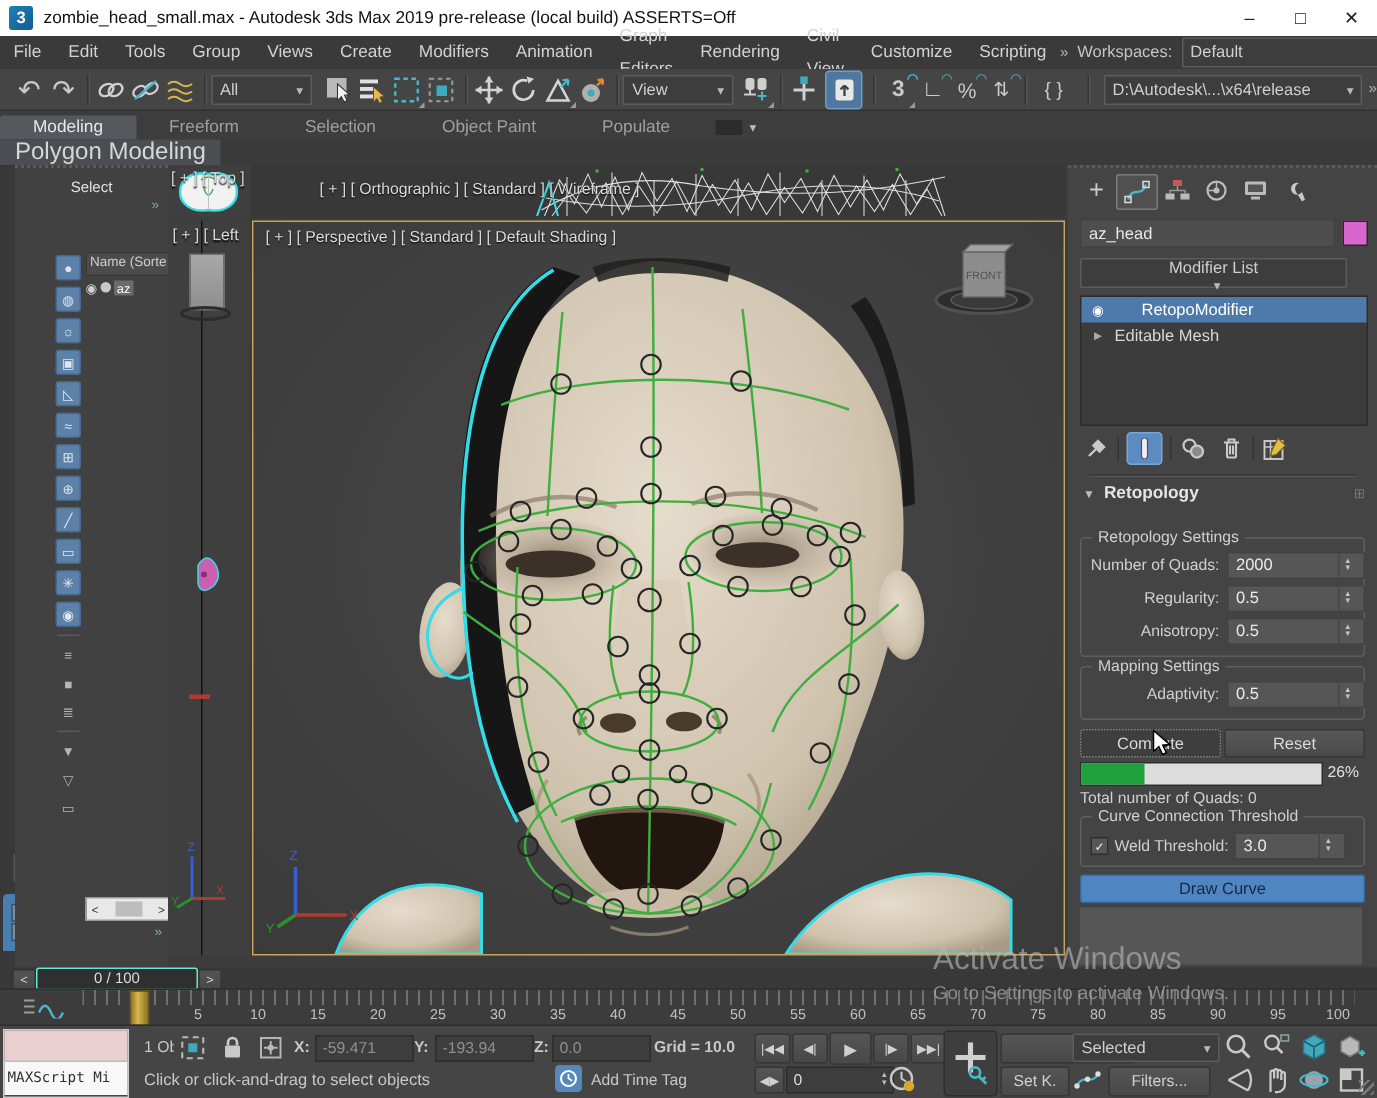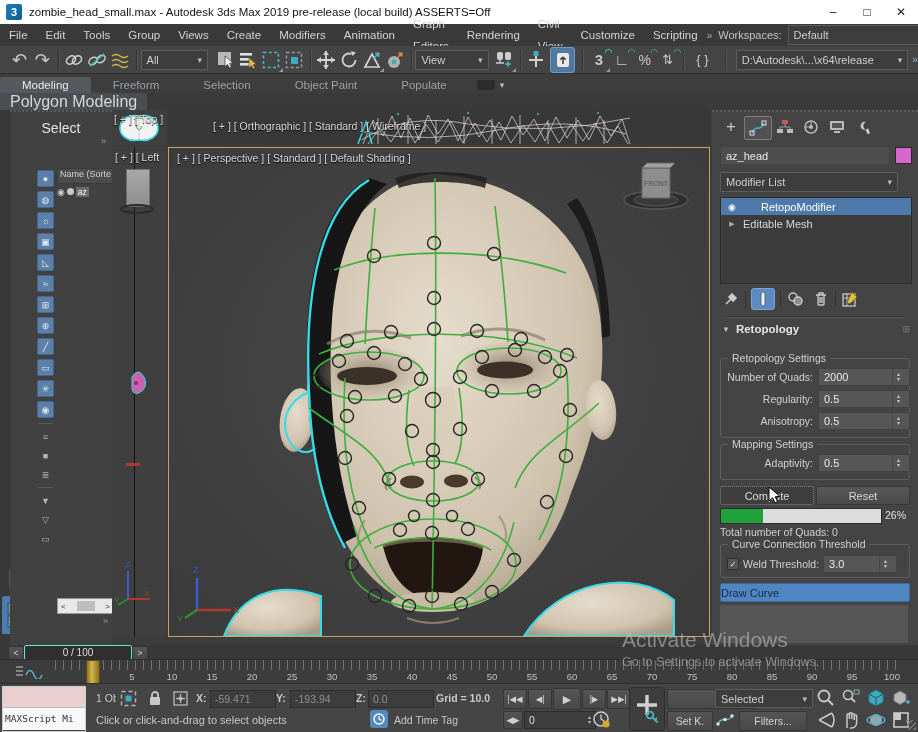--- a/index.html
+++ b/index.html
@@ -254,21 +254,21 @@
   <div class="abs" style="left:2px;top:596px;width:34px;height:38px;background:#4a7db0;border-radius:3px 3px 0 0;display:flex;align-items:center;justify-content:center;">
     <svg width="24" height="26">
         <rect x="1" y="1" width="10" height="11" fill="#7e8a96" stroke="#35506e"></rect>
         <rect x="13" y="1" width="10" height="11" fill="#7e8a96" stroke="#35506e"></rect>
         <rect x="1" y="14" width="10" height="11" fill="#7e8a96" stroke="#35506e"></rect>
         <rect x="13" y="14" width="10" height="11" fill="#7e8a96" stroke="#35506e"></rect>
       </svg>
   </div>
 
   <div id="explorer" class="abs">
-    <div style="text-align:center;font-size:14px;color:#e2e2e2;padding-top:8px;">Select</div>
+    <div style="text-align:center;font-size:10px;color:#e2e2e2;padding-top:8px;">Select</div>
     <div style="text-align:right;padding-right:6px;font-size:9px;color:#7fa8bd;">»</div>
     <div style="position:absolute;left:47px;top:56px;width:55px;height:14px;background:#4c4c4c;border:1px solid #3a3a3a;font-size:9px;color:#cfcfcf;overflow:hidden;white-space:nowrap;padding-left:2px;">Name (Sorte</div>
     <div style="position:absolute;left:47px;top:72px;width:55px;height:15px;display:flex;align-items:center;font-size:9px;">
       <span style="color:#d0d0d0;font-size:9px;">◉</span>
       <span style="width:7px;height:7px;border-radius:50%;background:#c9c9c9;margin:0 2px;"></span>
       <span style="background:#6b6b6b;color:#fff;padding:0 2px;font-size:8.5px;">az</span>
     </div>
 
     <div style="position:absolute;left:27px;top:56px;display:flex;flex-direction:column;align-items:center;">
       <div class="fico fblue">●</div>
@@ -537,21 +537,21 @@
         </div>
     </div>
 
     <div style="display:flex;align-items:center;padding:4px 6px 0 8px;">
       <div class="fld" style="flex:1;height:17px;background:#4e4e4e;">
           <span>az_head</span>
         </div>
       <div style="width:15px;height:15px;background:#d966cc;border:1px solid #2a2a2a;margin-left:5px;"></div>
     </div>
 
-    <div class="dd" style="margin:7px 20px 0 8px;height:18px;">
+    <div class="dd" style="margin:7px 20px 0 8px;height:18px;flex-direction:column;">
       <span>Modifier List</span>
         <span class="caret">▾</span>
     </div>
 
     <div style="margin:5px 6px 0 8px;height:85px;background:#3c3c3c;border:1px solid #2c2c2c;">
       <div class="stackrow" style="background:#4d7aab;color:#fff;">
         <span style="width:22px;text-align:center;font-size:9px;">◉</span>
         <span style="margin-left:18px;">RetopoModifier</span>
       </div>
       <div class="stackrow">
@@ -654,21 +654,21 @@
         <div class="fld" style="width:62px;height:16px;">
             <span>3.0</span>
             <span class="spinner">
               <span>▴</span>
               <span>▾</span>
             </span>
           </div>
       </div>
     </div>
 
-    <div style="position:absolute;left:8px;top:471px;width:188px;height:17px;background:#4f86c2;border:1px solid #3a6aa0;border-radius:2px;display:flex;align-items:center;justify-content:flex-start;font-size:11px;color:#16283f;">
+    <div style="position:absolute;left:8px;top:471px;width:188px;height:17px;background:#4f86c2;border:1px solid #3a6aa0;border-radius:2px;display:flex;align-items:center;justify-content:center;font-size:11px;color:#16283f;">
         <span>Draw Curve</span>
       </div>
     <div style="position:absolute;left:8px;top:493px;width:188px;height:38px;background:#565656;"></div>
   </div>
 
   <div id="trackrow" class="abs">
     <div class="sbtn" style="position:absolute;left:8px;top:1px;width:14px;height:12px;">&lt;</div>
     <div style="position:absolute;left:24px;top:0;width:106px;height:13px;background:#2f2f2f;border:1px solid #5eead4;border-radius:2px;display:flex;align-items:center;justify-content:center;font-size:10px;color:#ddd;">
         <span>0 / 100</span>
       </div>

